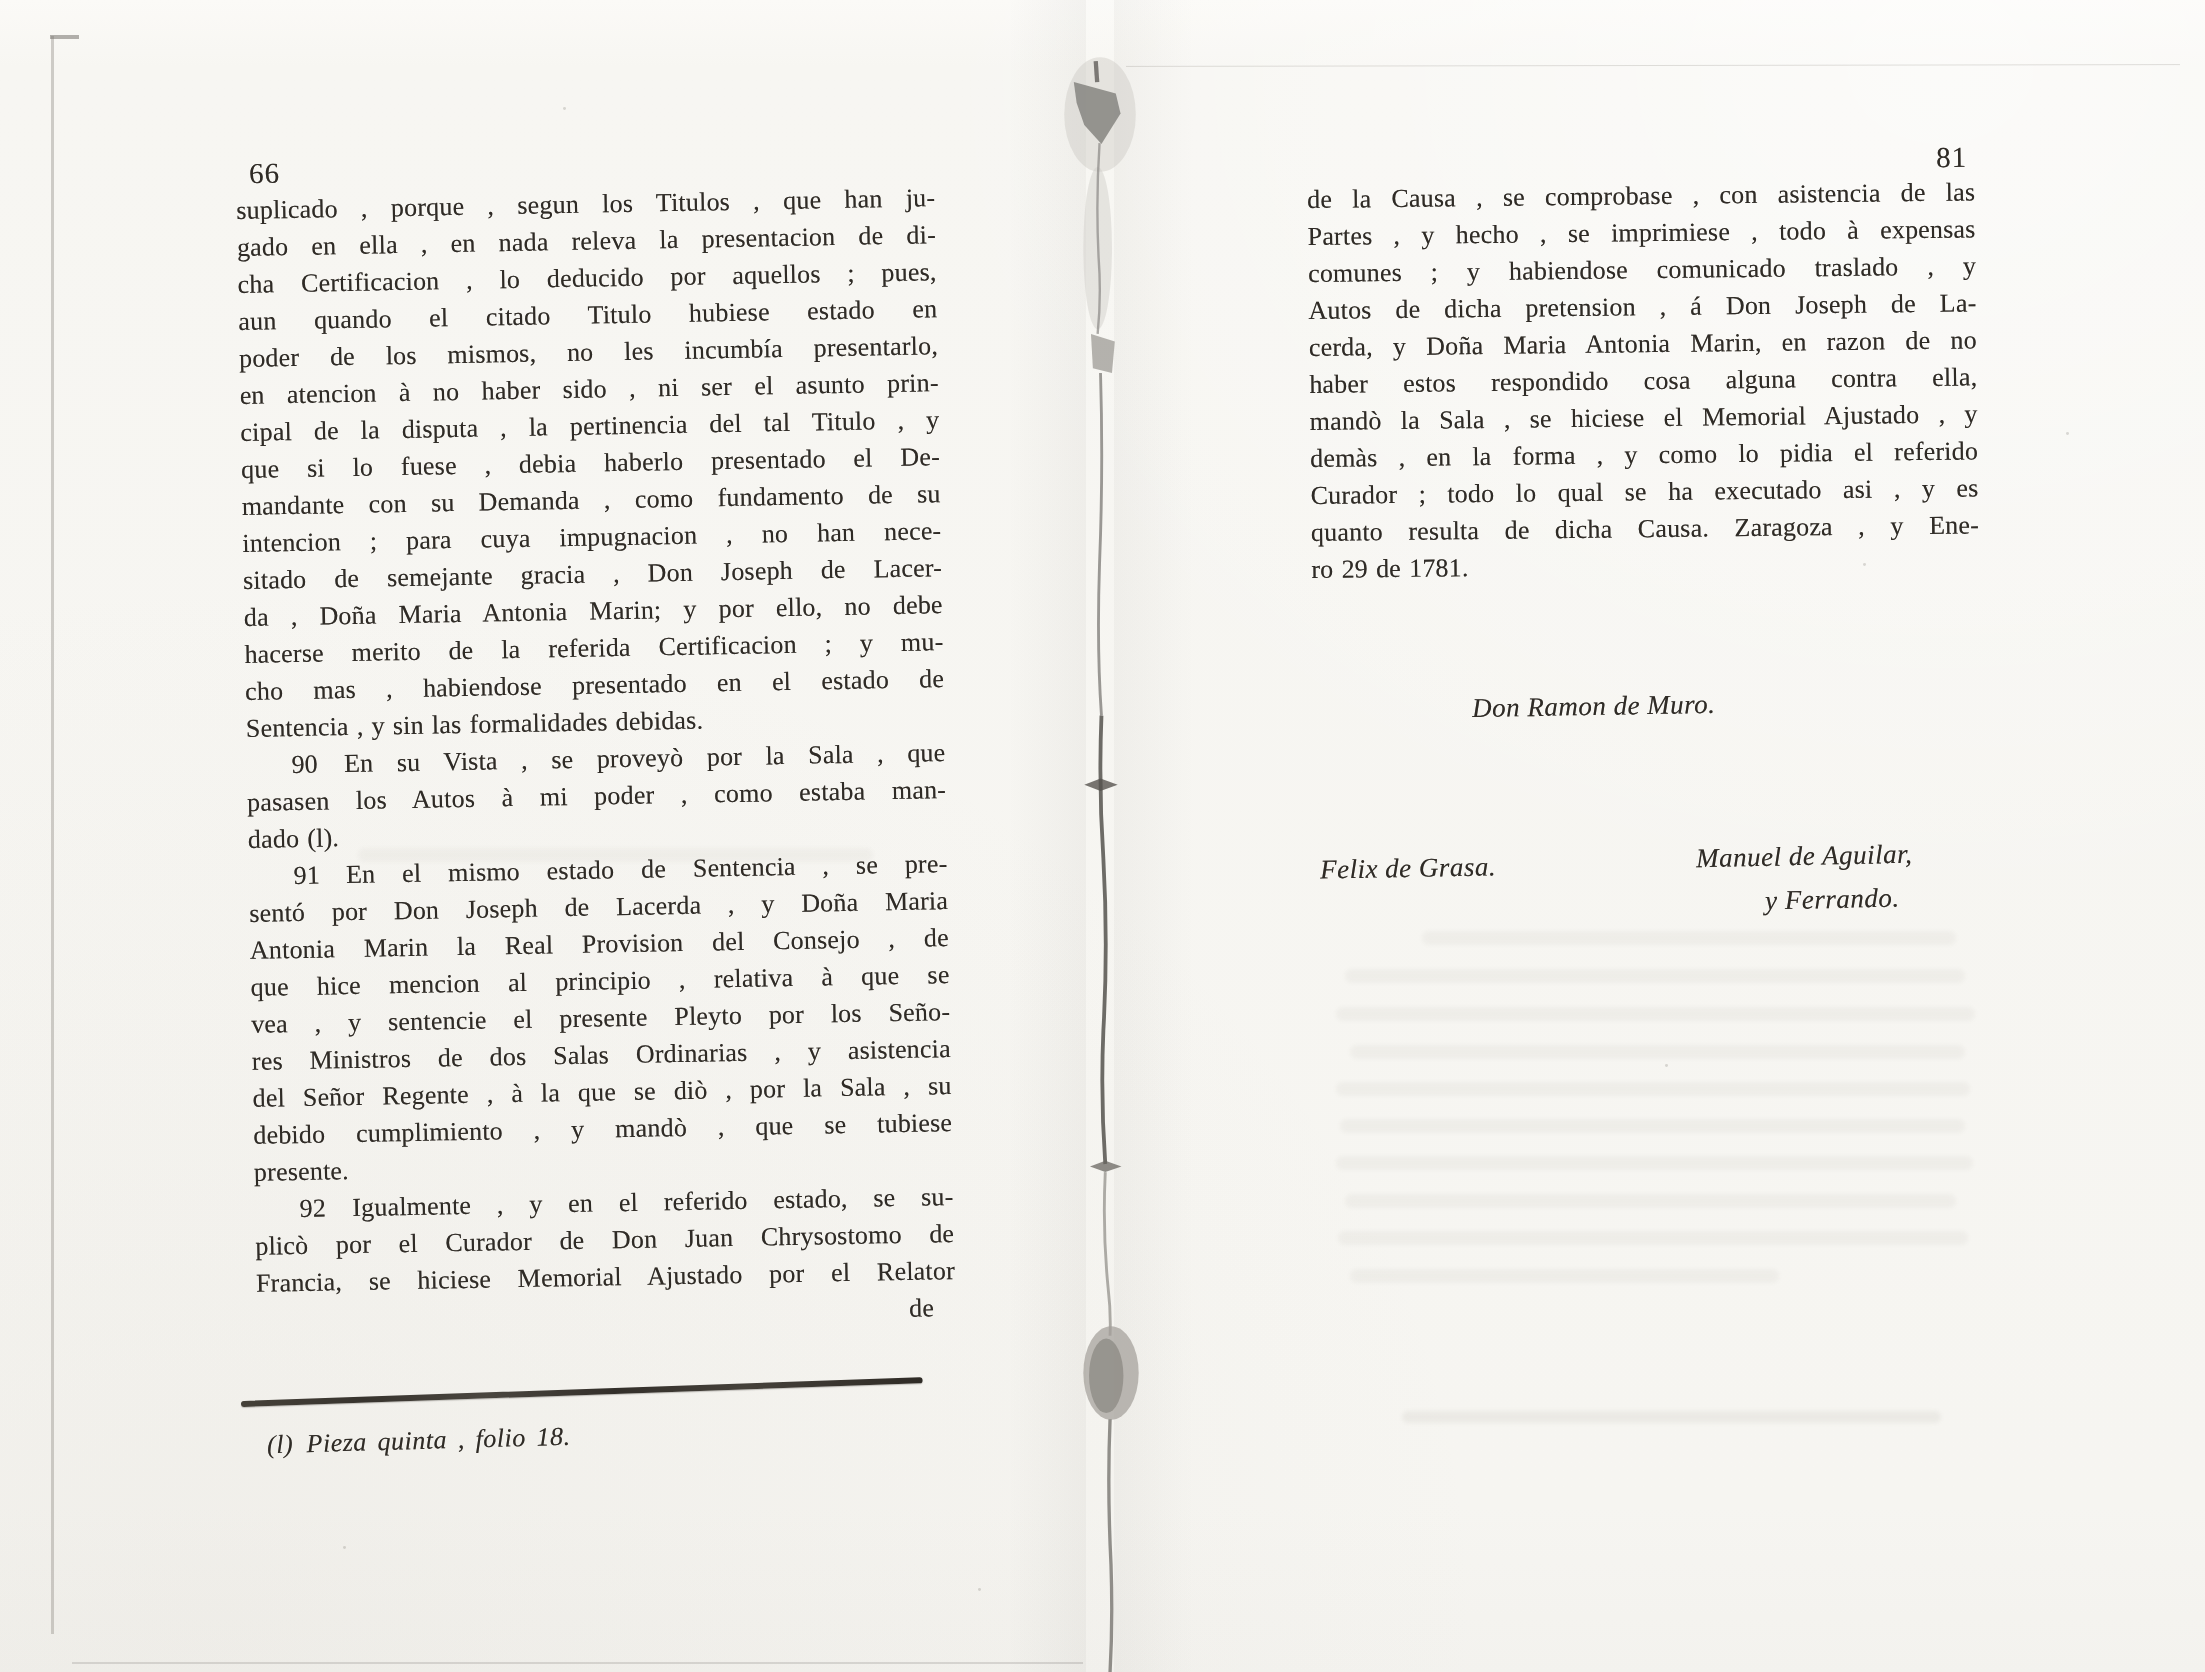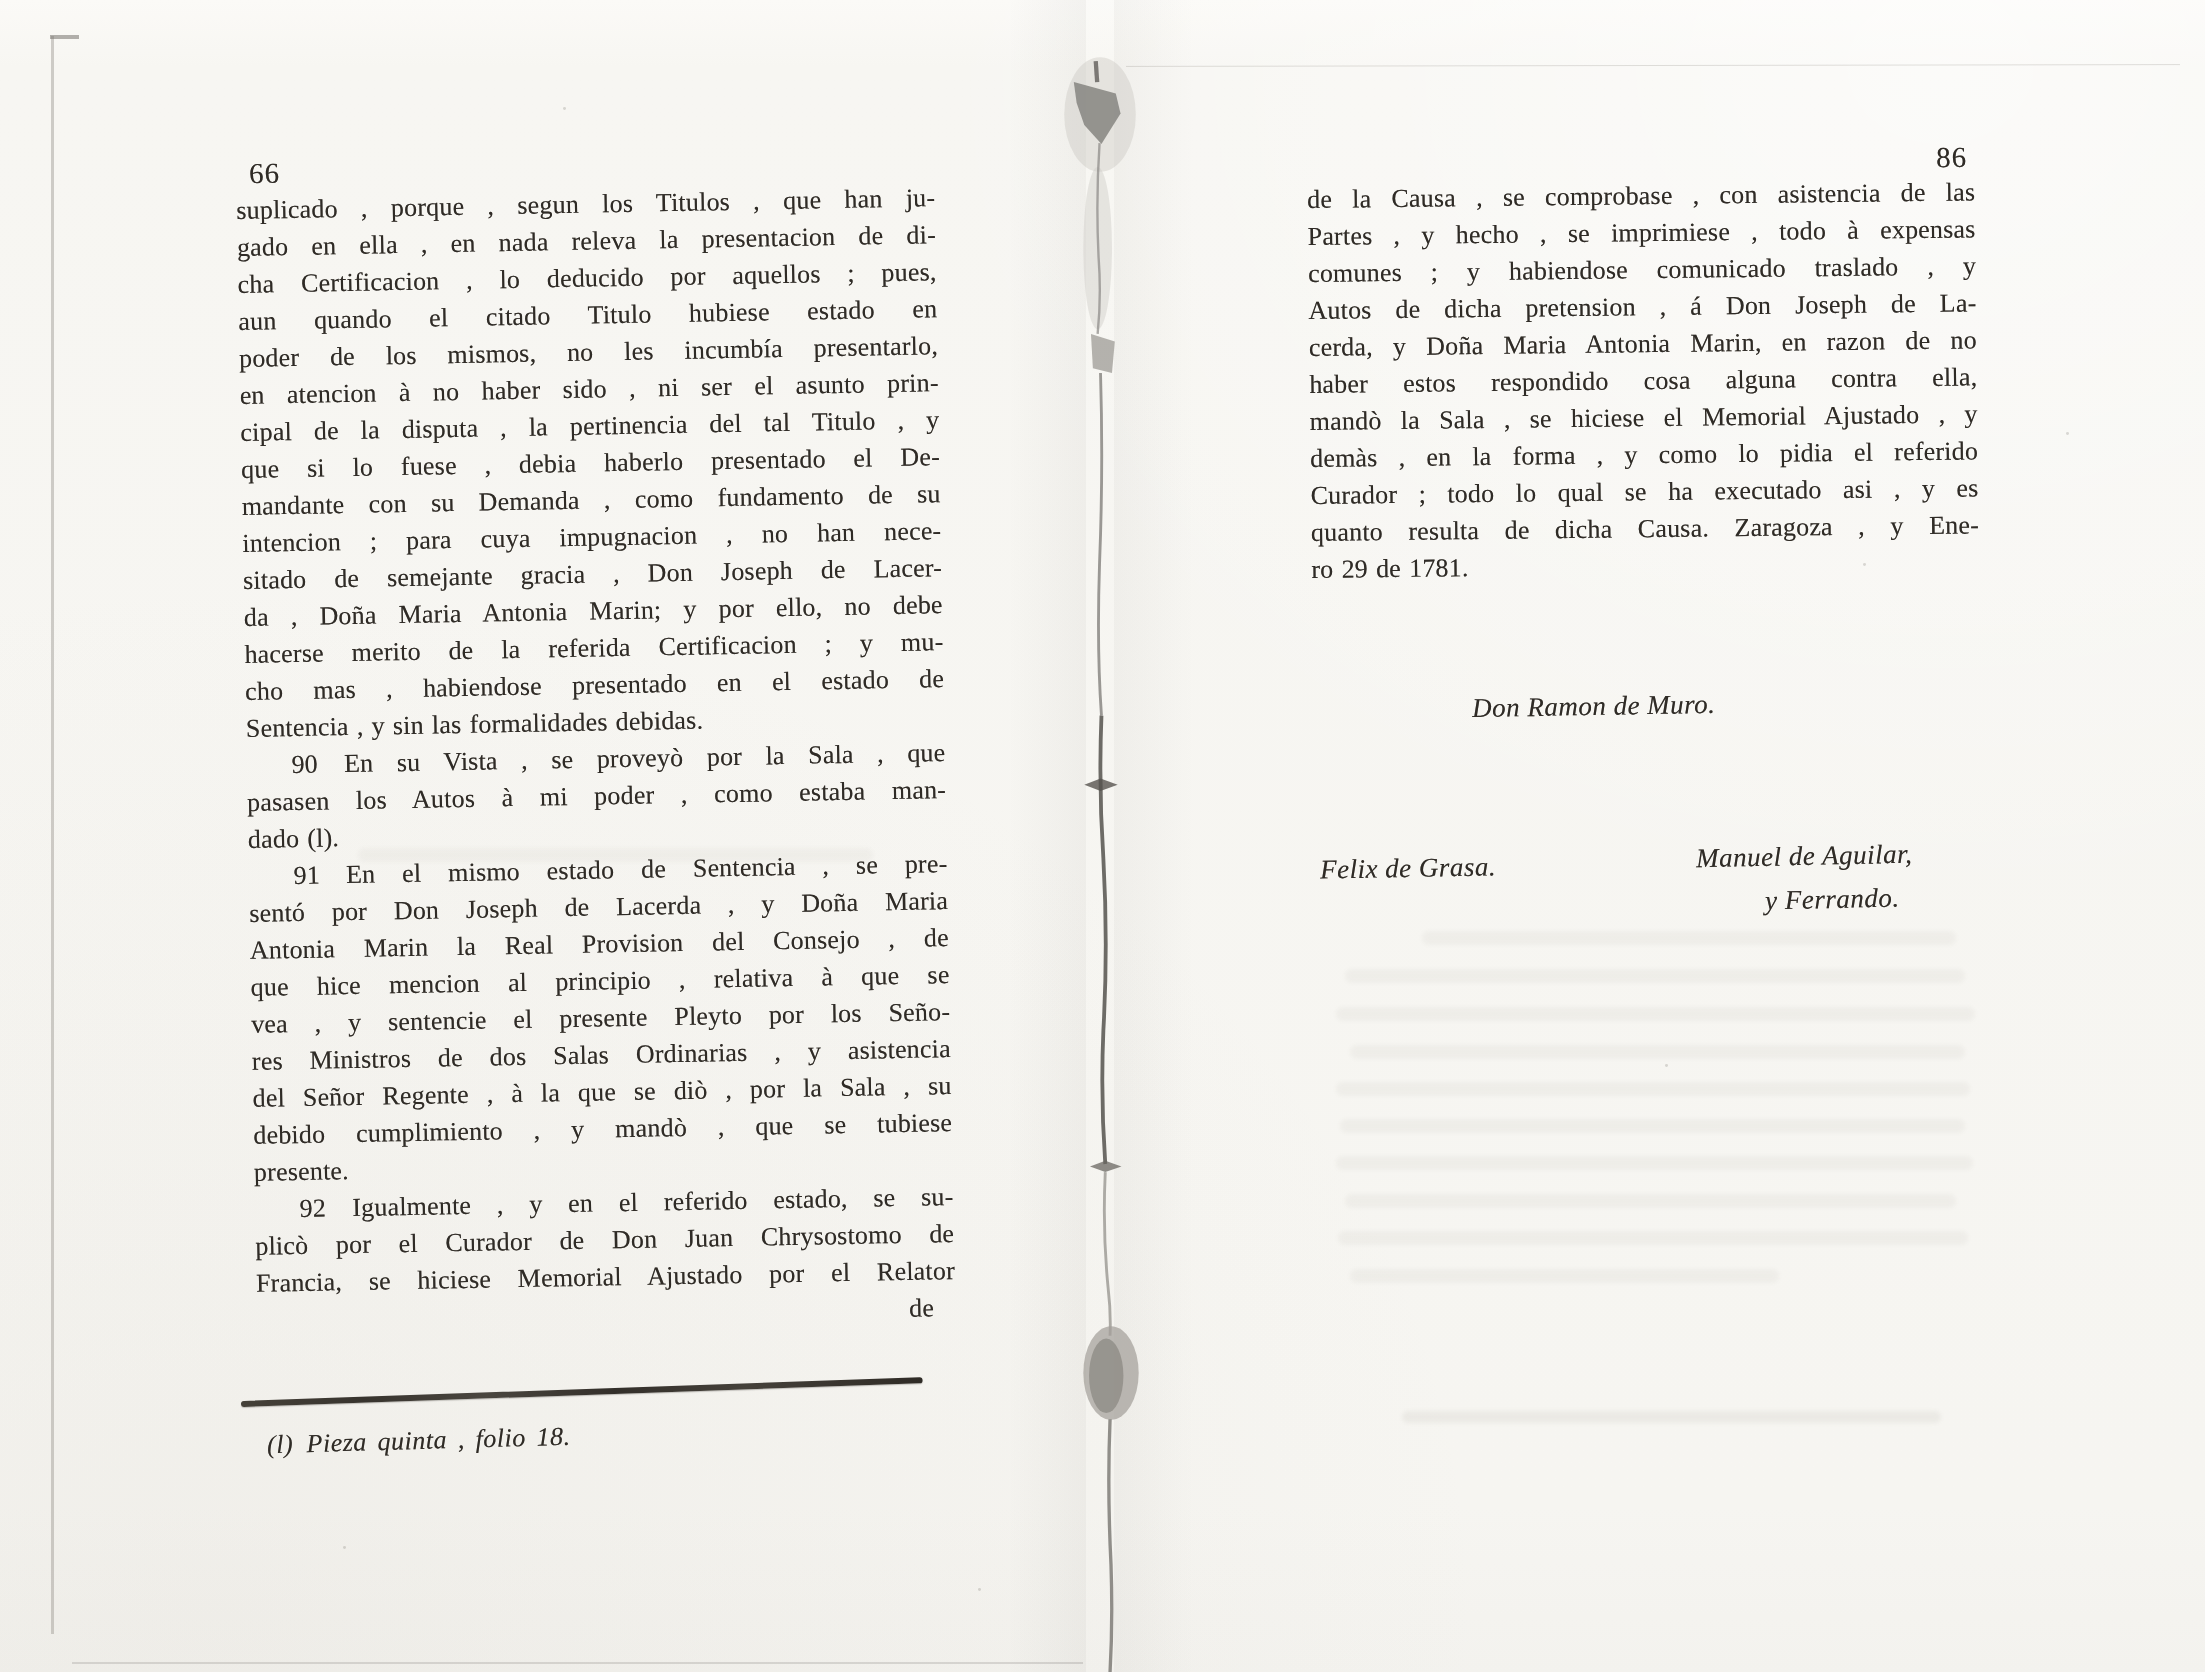--- a/index.html
+++ b/index.html
@@ -160,21 +160,21 @@
     <div class="ln end txt">presente.</div>
     <div class="ln j ind txt">92 Igualmente , y en el referido estado, se su-</div>
     <div class="ln j txt">plicò por el Curador de Don Juan Chrysostomo de</div>
     <div class="ln j txt">Francia, se hiciese Memorial Ajustado por el Relator</div>
     <div class="ln catchword txt">de</div>
   </div>
 
   <div class="footnote-rule"></div>
   <div class="footnote-text txt">(l) Pieza quinta , folio 18.</div>
 
-  <div class="pagenum pagenum-right txt">86</div>
+  <div class="pagenum pagenum-right txt">81</div>
 
   <div class="col col-right">
     <div class="ln j txt">de la Causa , se comprobase , con asistencia de las</div>
     <div class="ln j txt">Partes , y hecho , se imprimiese , todo à expensas</div>
     <div class="ln j txt">comunes ; y habiendose comunicado traslado , y</div>
     <div class="ln j txt">Autos de dicha pretension , á Don Joseph de La-</div>
     <div class="ln j txt">cerda, y Doña Maria Antonia Marin, en razon de no</div>
     <div class="ln j txt">haber estos respondido cosa alguna contra ella,</div>
     <div class="ln j txt">mandò la Sala , se hiciese el Memorial Ajustado , y</div>
     <div class="ln j txt">demàs , en la forma , y como lo pidia el referido</div>

